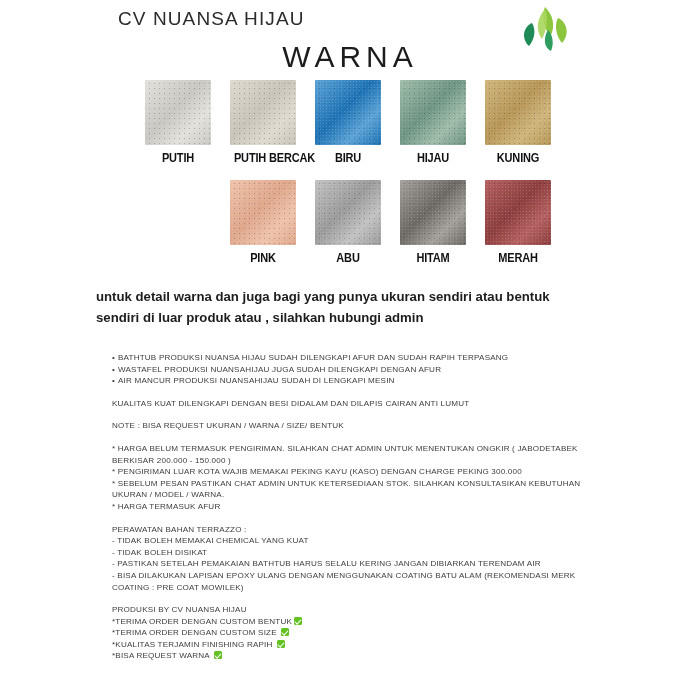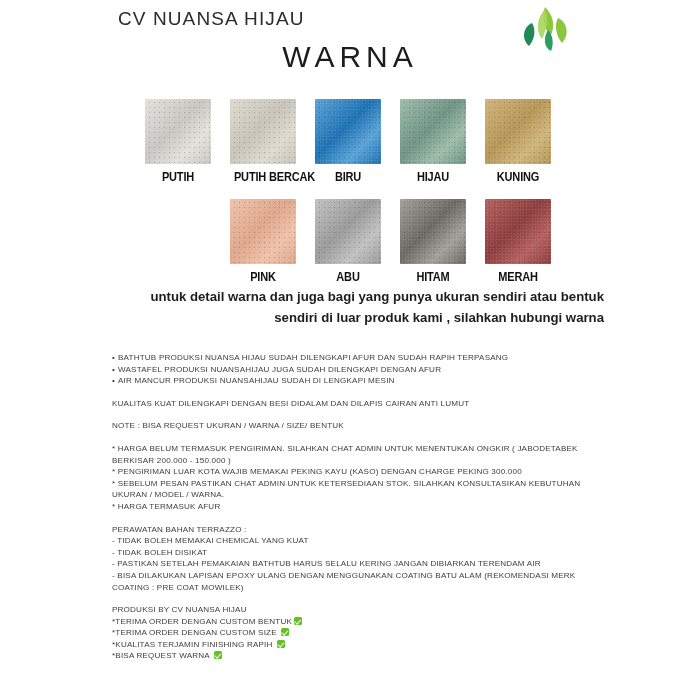--- a/index.html
+++ b/index.html
@@ -27,21 +27,21 @@
     text-align:center;
     font-size:30px;line-height:38px;
     letter-spacing:5px;font-weight:300;
     color:#1c1c1c;
   }
 
   
   .swatch-grid{position:absolute;left:0;top:80px;width:700px;}
   .swatch-row{position:relative;height:100px;}
   .swatch-cell{
-    position:absolute;top:0;width:66px;margin-top:19px;
+    position:absolute;top:0;width:66px;
   }
   .swatch-chip{
     width:66px;height:65px;
     border-radius:1px;
     background-repeat:no-repeat;
     background-size:100% 100%;
     position:relative;
     overflow:hidden;
   }
   .swatch-chip .grain{
@@ -60,21 +60,21 @@
     letter-spacing:-0.2px;
     color:#111111;
     font-family:"Liberation Sans Narrow","Liberation Sans", sans-serif;
     transform:scaleX(.88);
     white-space:nowrap;
   }
 
   
   .callout{
     position:absolute;left:96px;top:286px;width:508px;
-    text-align:right;
+    text-align:left;
     font-size:13.2px;line-height:21px;
     font-weight:700;color:#1d1d1d;
   }
 
   
   .copy{
     position:absolute;left:112px;top:352px;width:500px;
     font-size:8.1px;line-height:11.6px;
     letter-spacing:.18px;
     color:#3d3d3d;
@@ -171,21 +171,21 @@
         <div class="swatch-chip" style="background: linear-gradient(135deg, rgb(181, 97, 97) 0%, rgb(142, 63, 63) 45%, rgb(181, 97, 97) 72%, rgb(142, 63, 63) 100%);">
             <div class="grain"></div>
           </div>
         <div class="swatch-label">MERAH</div>
       </div>
     </div>
   </div>
 
   <div class="callout">
     <div>untuk detail warna dan juga bagi yang punya ukuran sendiri atau bentuk</div>
-    <div>sendiri di luar produk kami , silahkan hubungi warna</div>
+    <div>sendiri di luar produk atau , silahkan hubungi admin</div>
   </div>
 
   <div class="copy">
     <p class="bullet-dot">BATHTUB PRODUKSI NUANSA HIJAU SUDAH DILENGKAPI AFUR DAN SUDAH RAPIH TERPASANG</p>
     <p class="bullet-dot">WASTAFEL PRODUKSI NUANSAHIJAU JUGA SUDAH DILENGKAPI DENGAN AFUR</p>
     <p class="bullet-dot">AIR MANCUR PRODUKSI NUANSAHIJAU SUDAH DI LENGKAPI MESIN</p>
 
     <div class="gap"></div>
     <p>KUALITAS KUAT DILENGKAPI DENGAN BESI DIDALAM DAN DILAPIS CAIRAN ANTI LUMUT</p>
 

